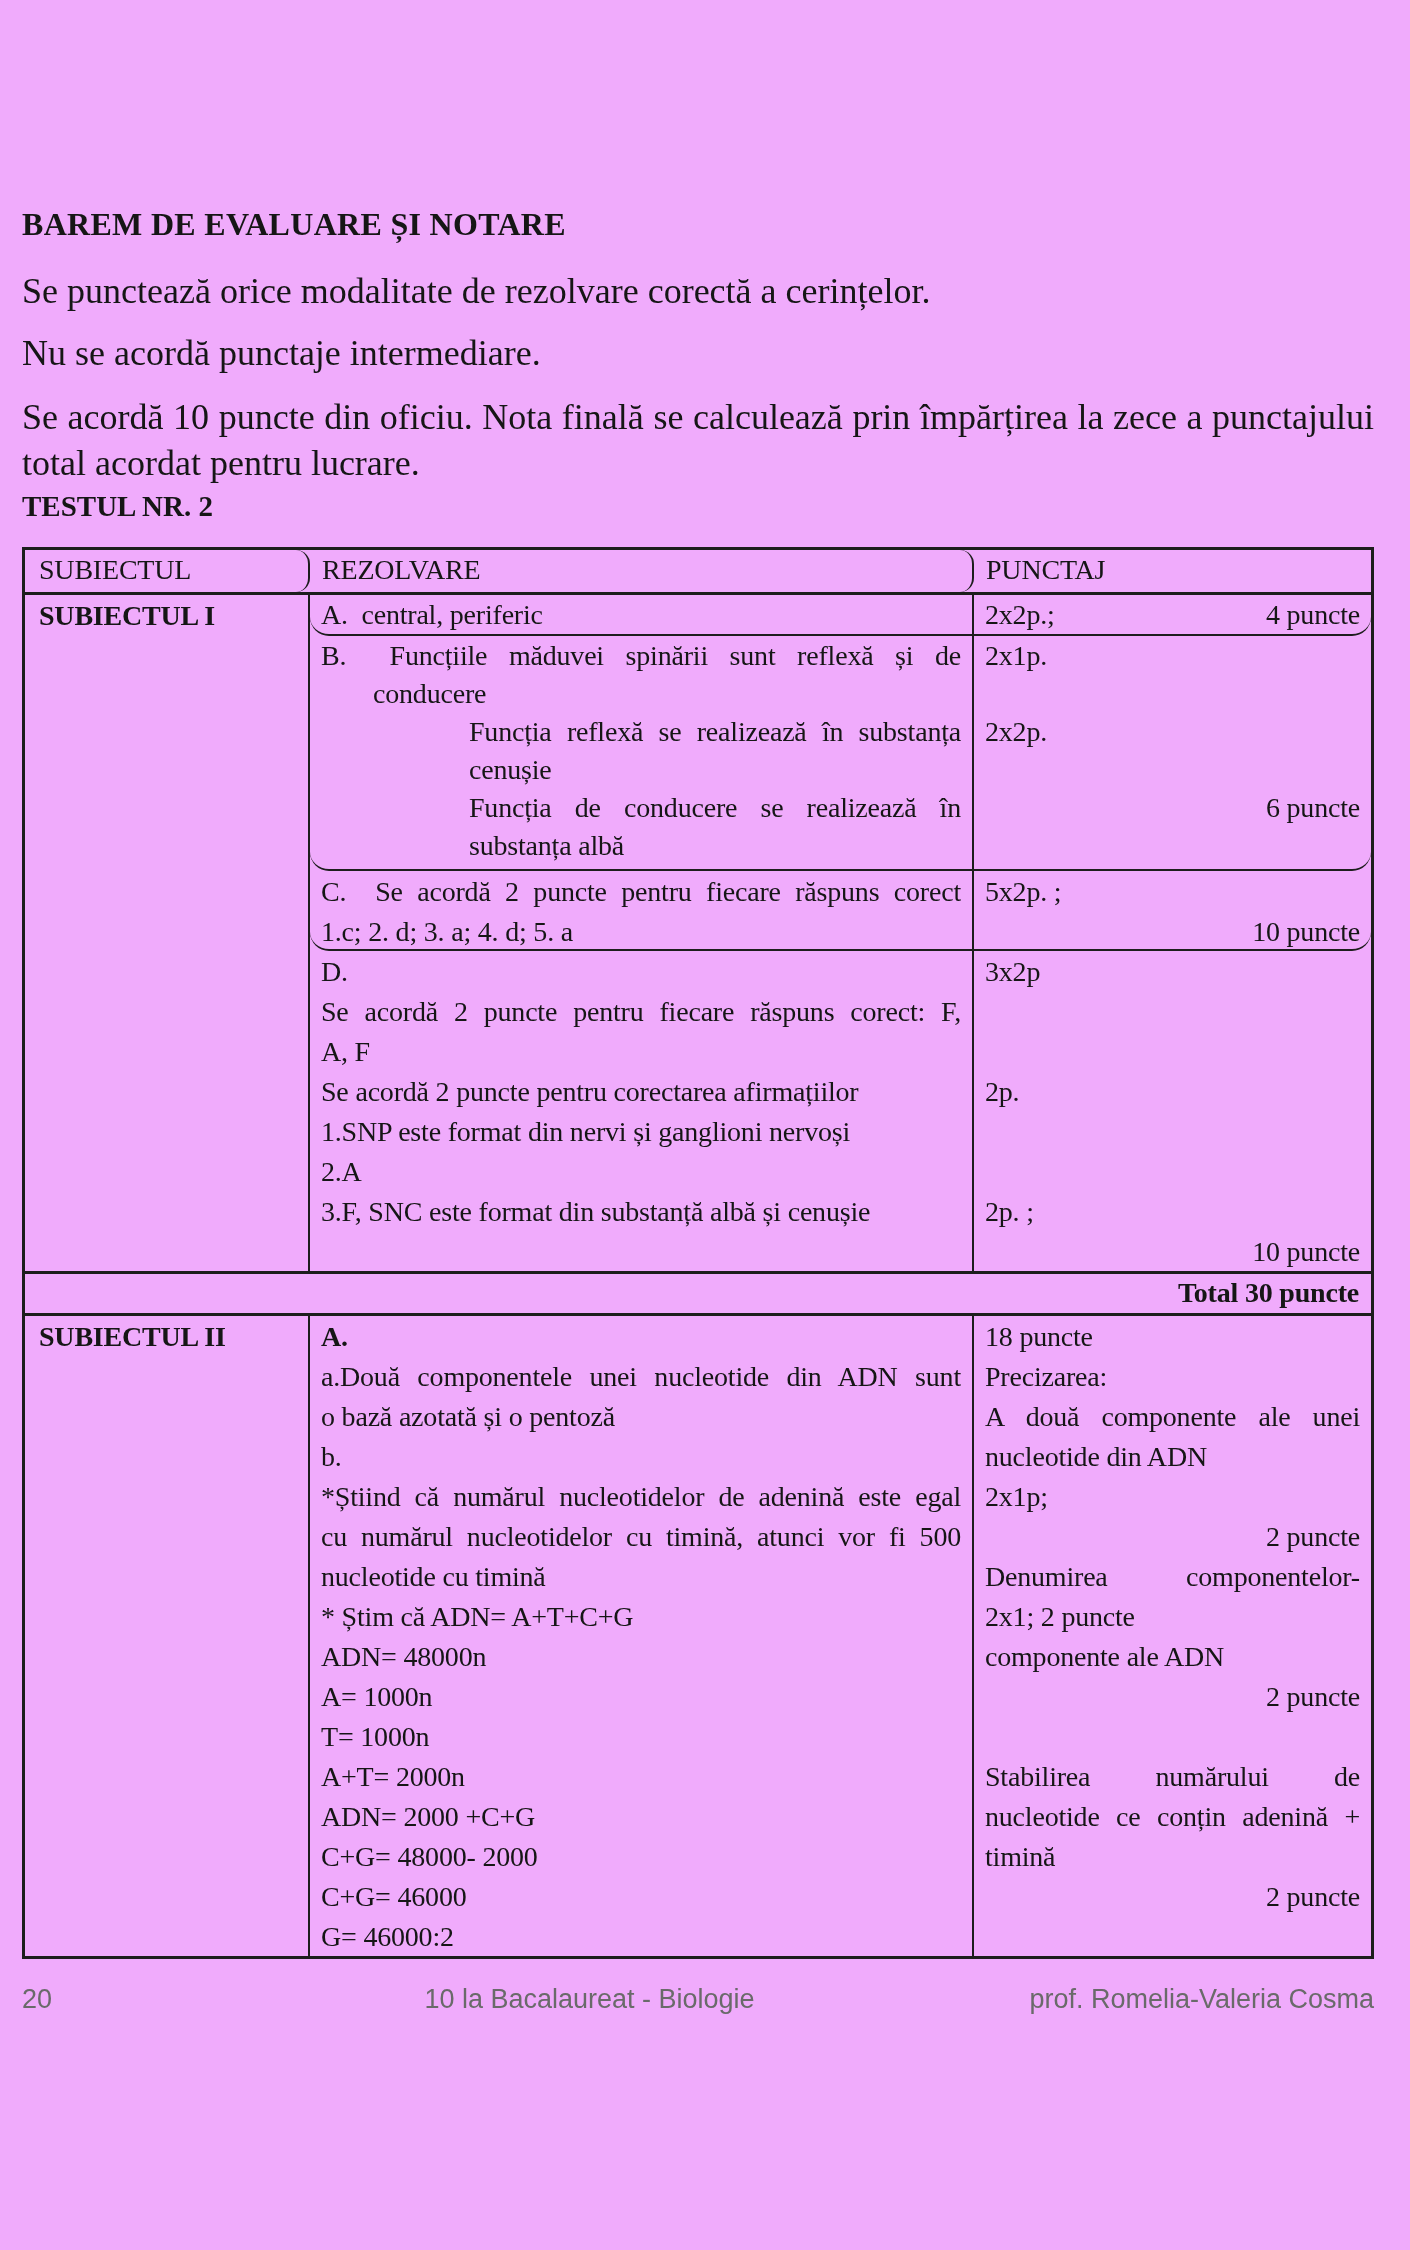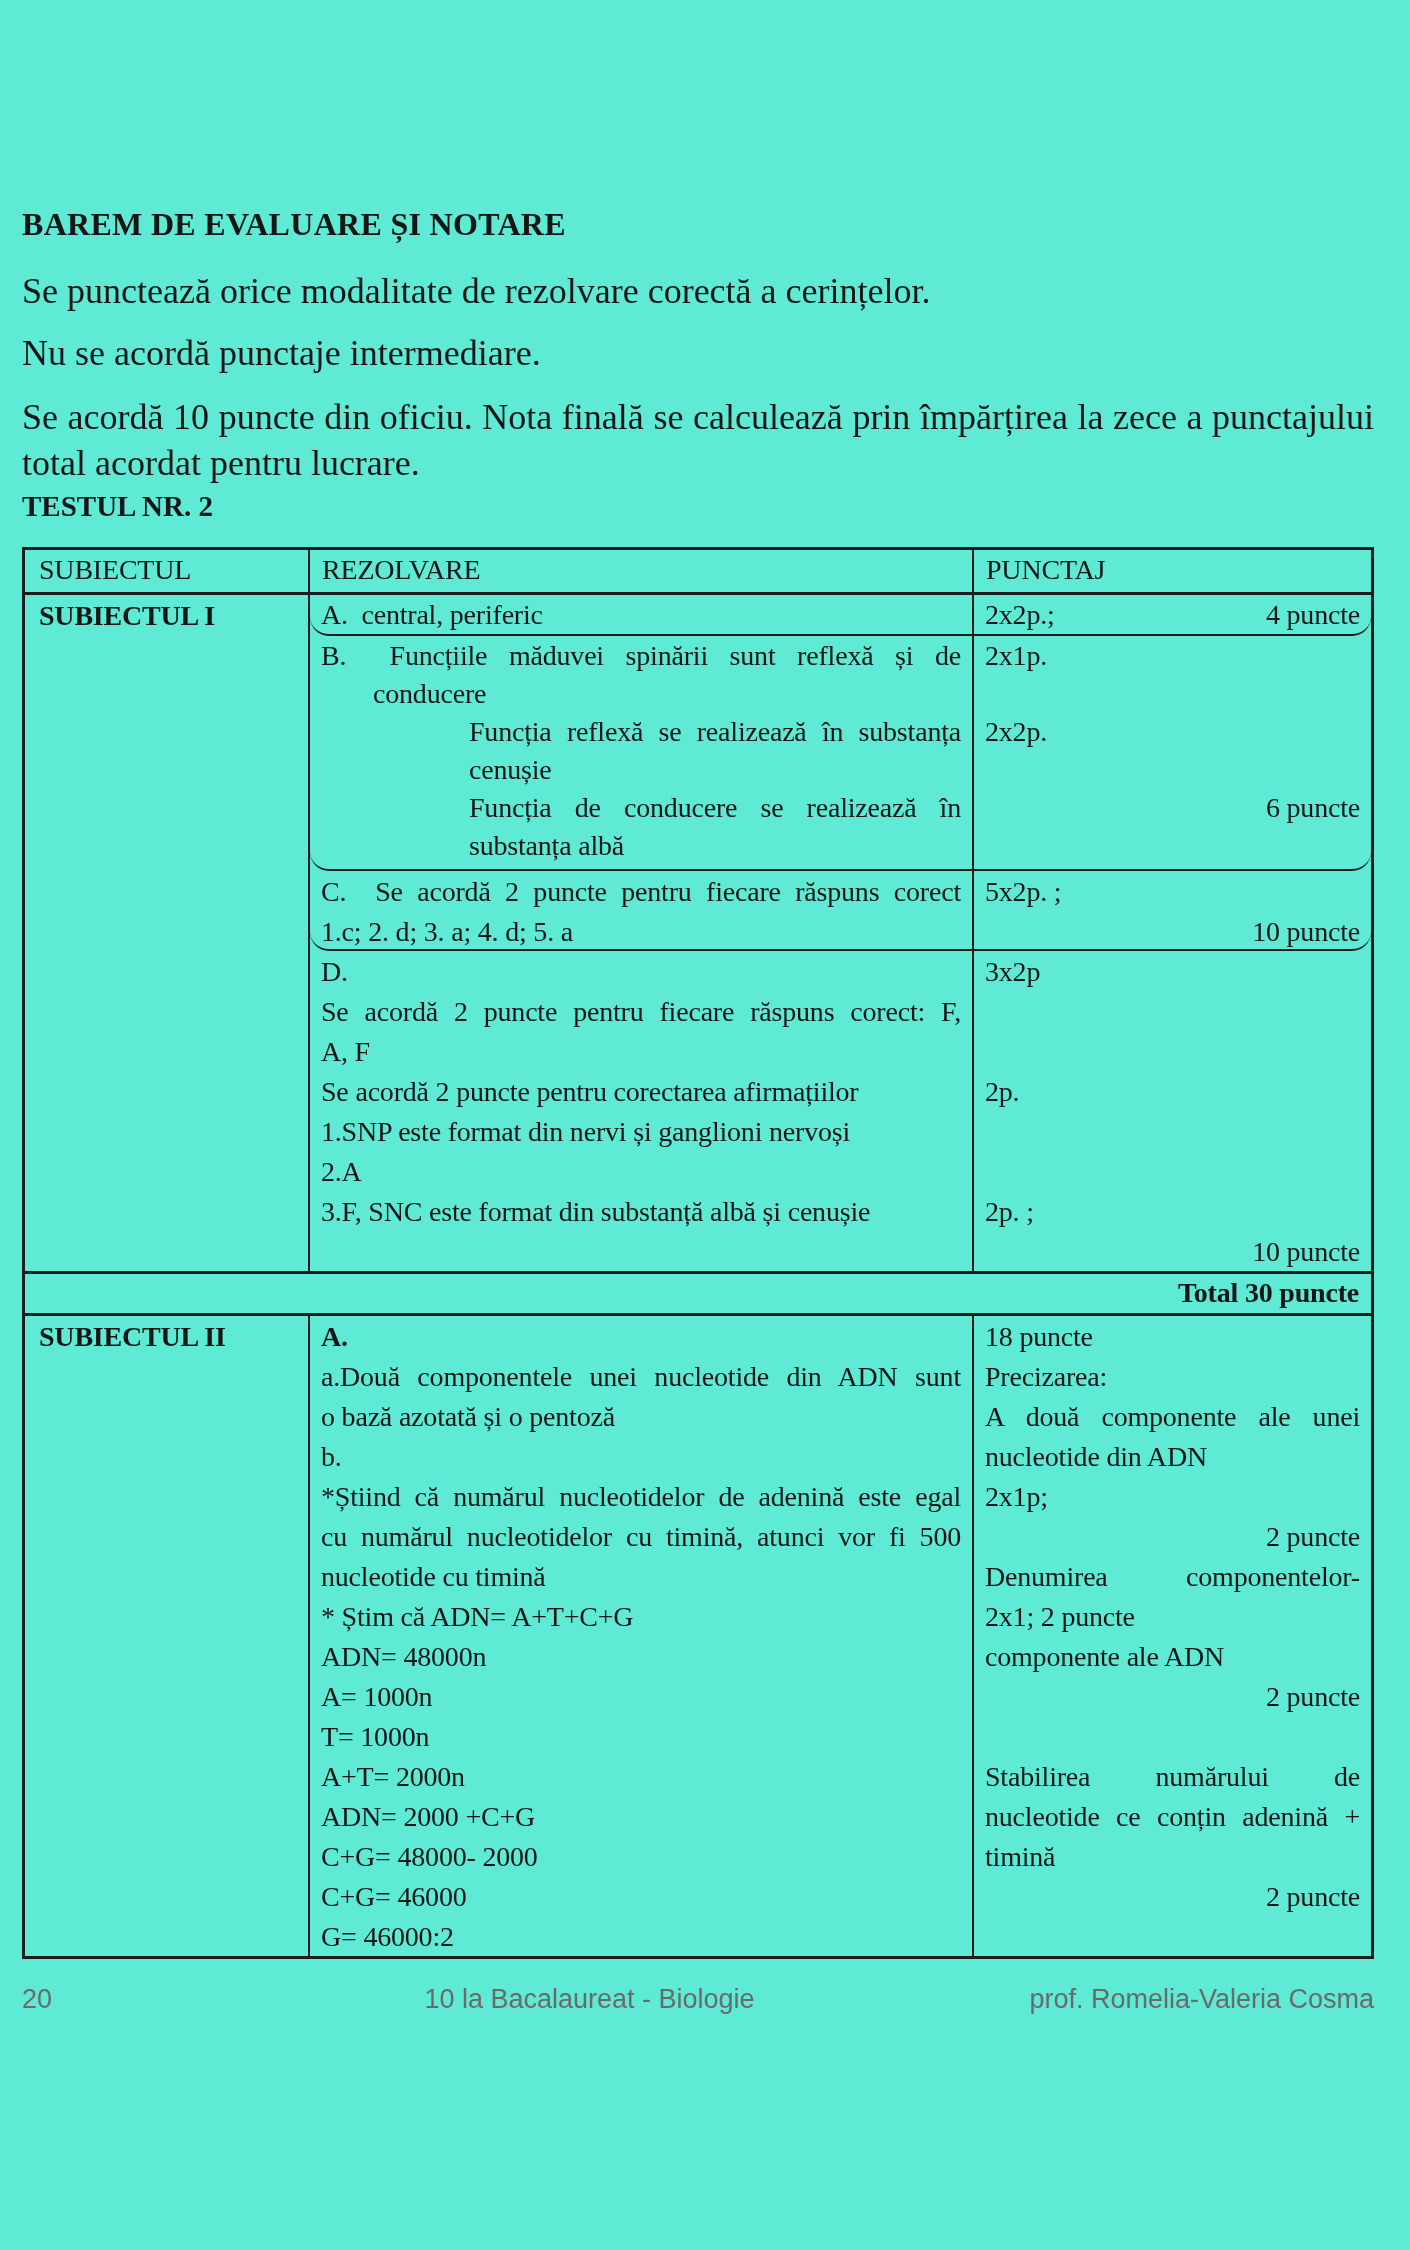--- a/index.html
+++ b/index.html
@@ -1,34 +1,34 @@
 <!DOCTYPE html>
 <html><head>
 <meta charset="utf-8">
 <style>
   * { margin:0; padding:0; box-sizing:border-box; }
   html,body { background:#e8e8e8; }
   .page {
-    position:relative; width:1410px; height:2250px; background:#5eead4;
+    position:relative; width:1410px; height:2250px; background:#f0abfc;
     font-family:"Liberation Serif", serif; color:#161616; overflow:hidden;
   }
   .abs { position:absolute; }
   .title { top:206px; left:22px; font-size:32px; font-weight:700; letter-spacing:.3px; }
   .para { left:22px; width:1352px; font-size:36px; }
   .p1 { top:270px; }
   .p2 { top:332px; }
   .p3 { top:394px; line-height:46px; text-align:justify; }
   .testlabel { top:490px; left:22px; font-size:29px;font-weight:bold; }
 
   .tbl {
     top:547px; left:22px; width:1352px; height:1412px;
     border:3px solid #1d1d1d; font-size:28px; letter-spacing:-0.2px;
   }
   .hrow { display:flex; height:45px; border-bottom:3px solid #1d1d1d; }
-  .hc { line-height:40px; padding-left:12px; }
+  .hc { line-height:40px; padding-left:12px;border-radius:14px; }
   .hc1 { width:285px; border-right:2px solid #1d1d1d; padding-left:14px; }
   .hc2 { width:664px; border-right:2px solid #1d1d1d; }
   .hc3 { flex:1; }
 
   .body1 { display:flex; height:676px; }
   .body2 { display:flex; height:640px; }
   .cell1 { width:285px; border-right:2px solid #1d1d1d; padding:5px 0 0 14px; font-weight:700; }
   .rows { flex:1; display:flex; flex-direction:column; }
   .tr { display:flex;border-radius:19px; }
   .trA { height:41px; border-bottom:2px solid #1d1d1d; }

